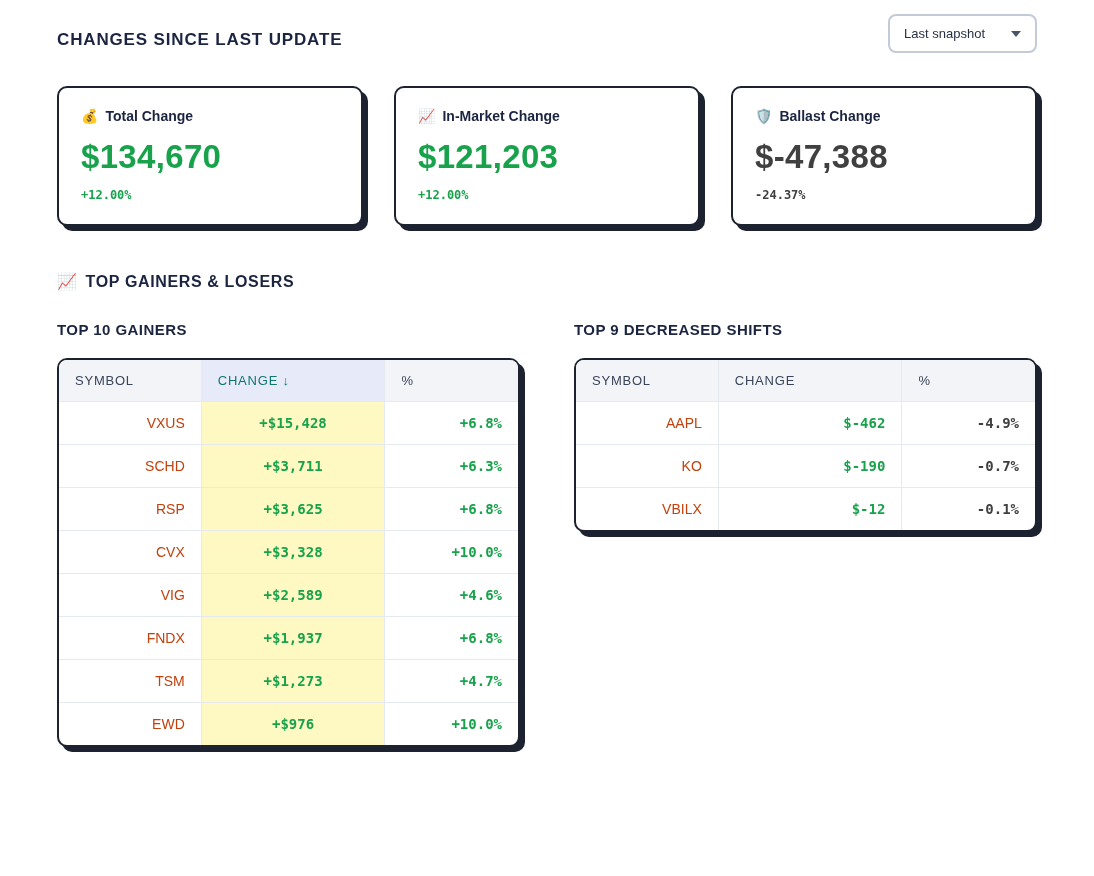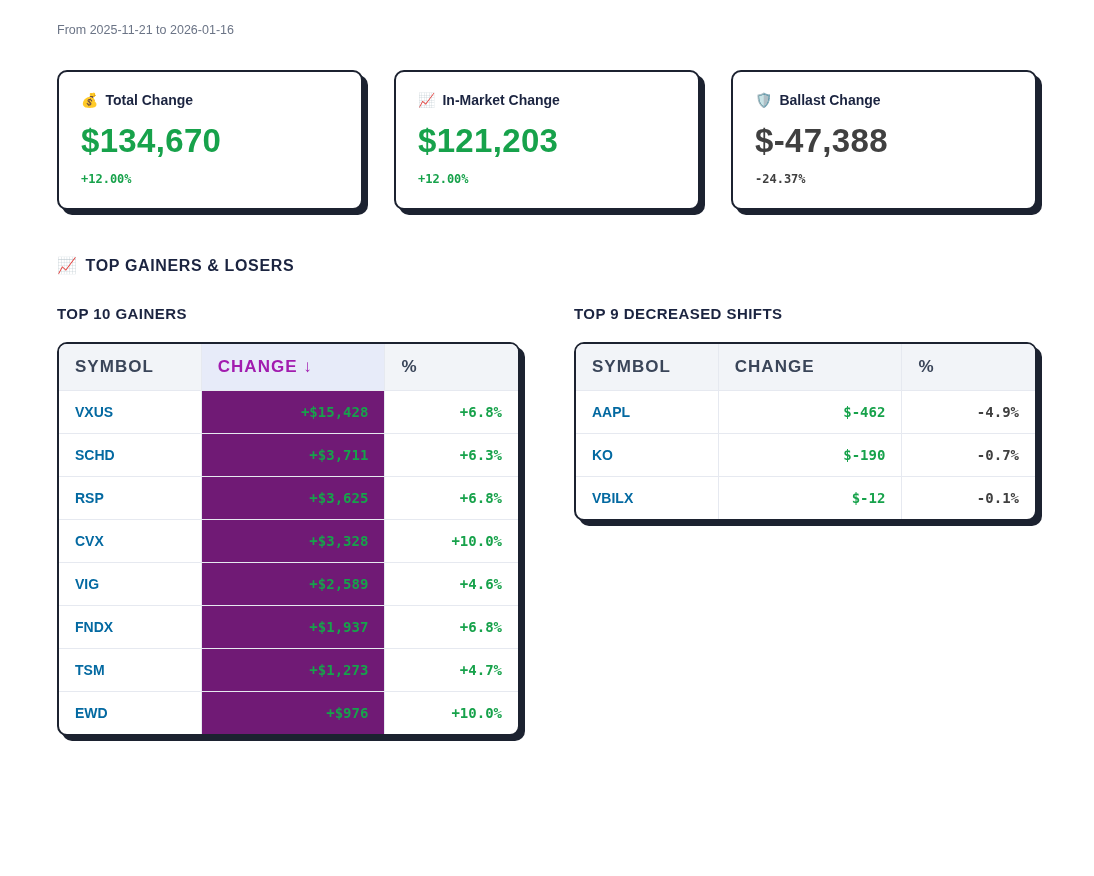--- a/index.html
+++ b/index.html
@@ -128,52 +128,59 @@
   th, td {
     padding: 13px 16px;
     text-align: left;
     border-bottom: 1px solid #e6e9f0;
     border-right: 1px solid #e6e9f0;
   }
   th:last-child, td:last-child { border-right: none; }
   tr:last-child td { border-bottom: none; }
   th {
     background: #f2f4f8;
-    font-size: 17px;
-    font-weight: 700;
+    font-size: 13px;
+    font-weight: 400;
     letter-spacing: 0.06em;
     color: #3a4559;
     cursor: pointer;
   }
   th.sorted {
     background: #e7ebf9;
-    color: #a21caf;
+    color: #0f766e;
   }
   td.sym {
     font-size: 14px;
-    font-weight: 700;
-    color: #0369a1;
+    font-weight: 400;
+    color: #c2410c;
+    text-align: right;
   }
   td.num {
     font-family: "DejaVu Sans Mono", monospace;
     font-size: 14px;
     font-weight: 600;
     text-align: right;
   }
   .col-sym { width: 31%; }
   .col-chg { width: 40%; }
   .col-pct { width: 29%; }
-  td.chg-sorted { background: #701a75; }
+  td.chg-sorted { background: #fef9c3; text-align: center; }
 </style>
 </head>
 <body>
 
 <div class="container">
 
-  <div class="subtitle">From 2025-11-21 to 2026-01-16</div>
+  <div class="header-row">
+    <div class="page-title">CHANGES SINCE LAST UPDATE</div>
+    <div class="snapshot-dropdown">
+      <span>Last snapshot</span>
+      <span class="caret-down"></span>
+    </div>
+  </div>
 
   <div class="cards-row">
 
     <div class="card">
       <div class="card-label">
         <span>💰</span>
         <span>Total Change</span>
       </div>
       <div class="card-value pos">$134,670</div>
       <div class="card-delta pos">+12.00%</div>

